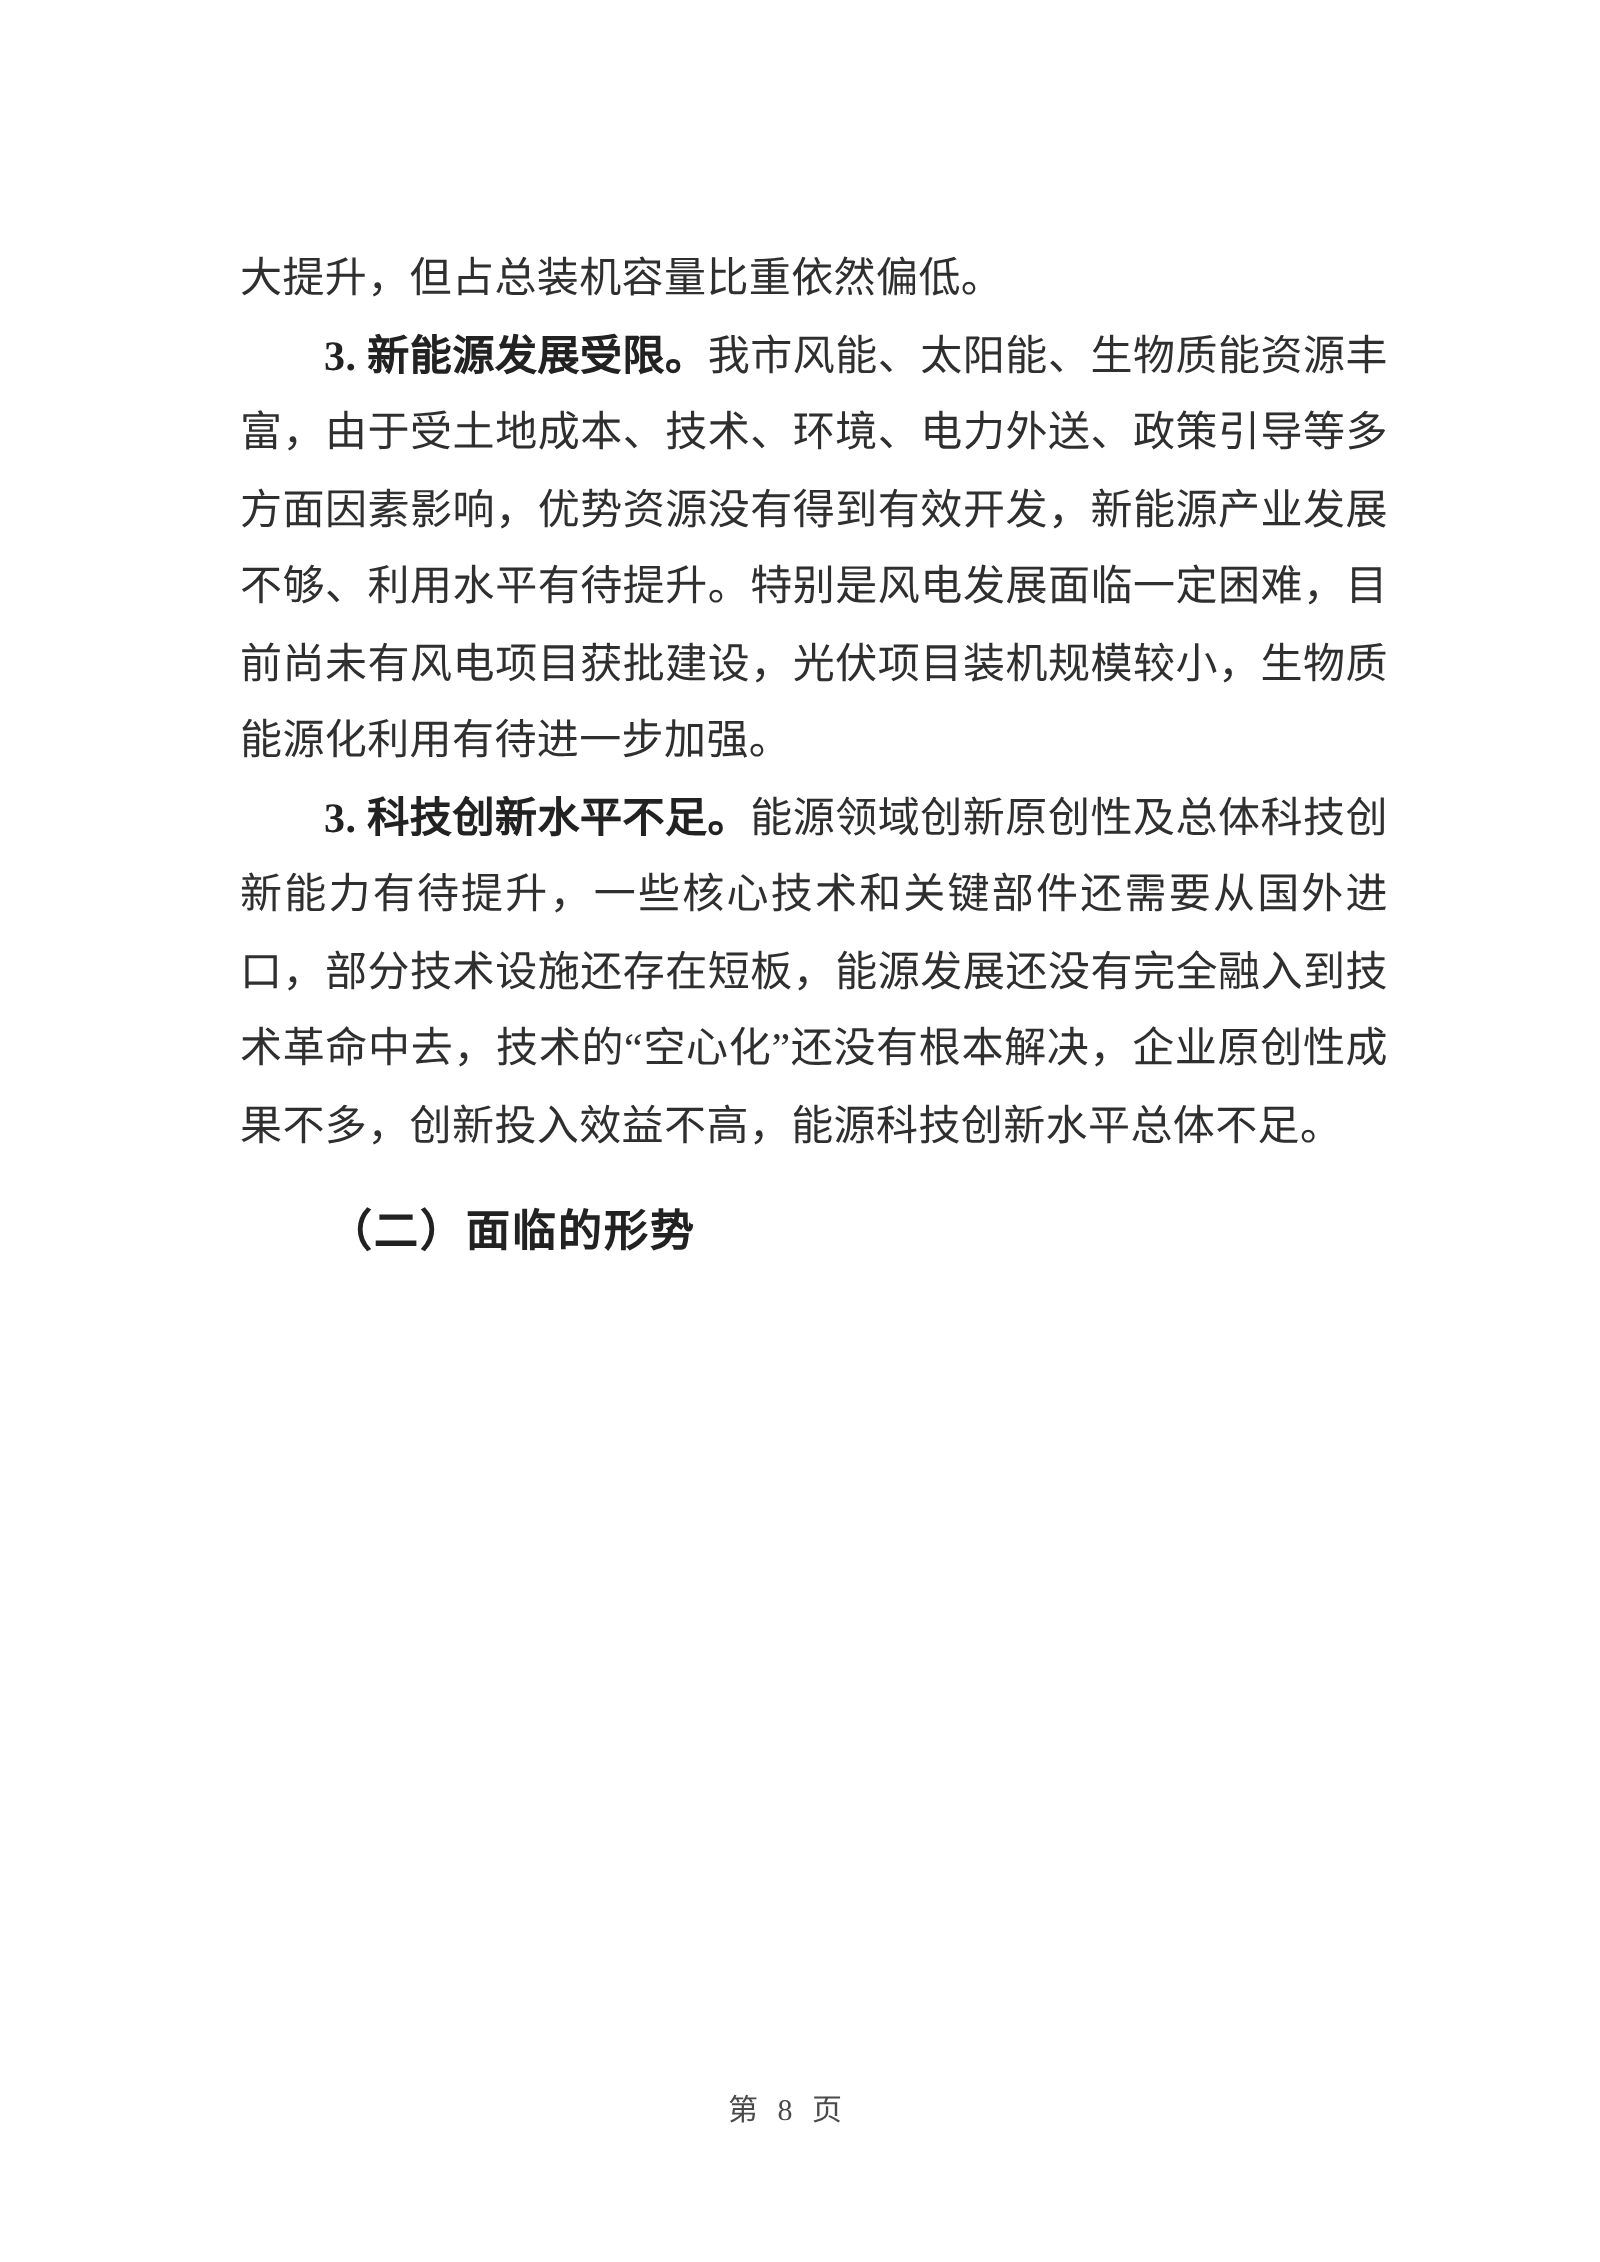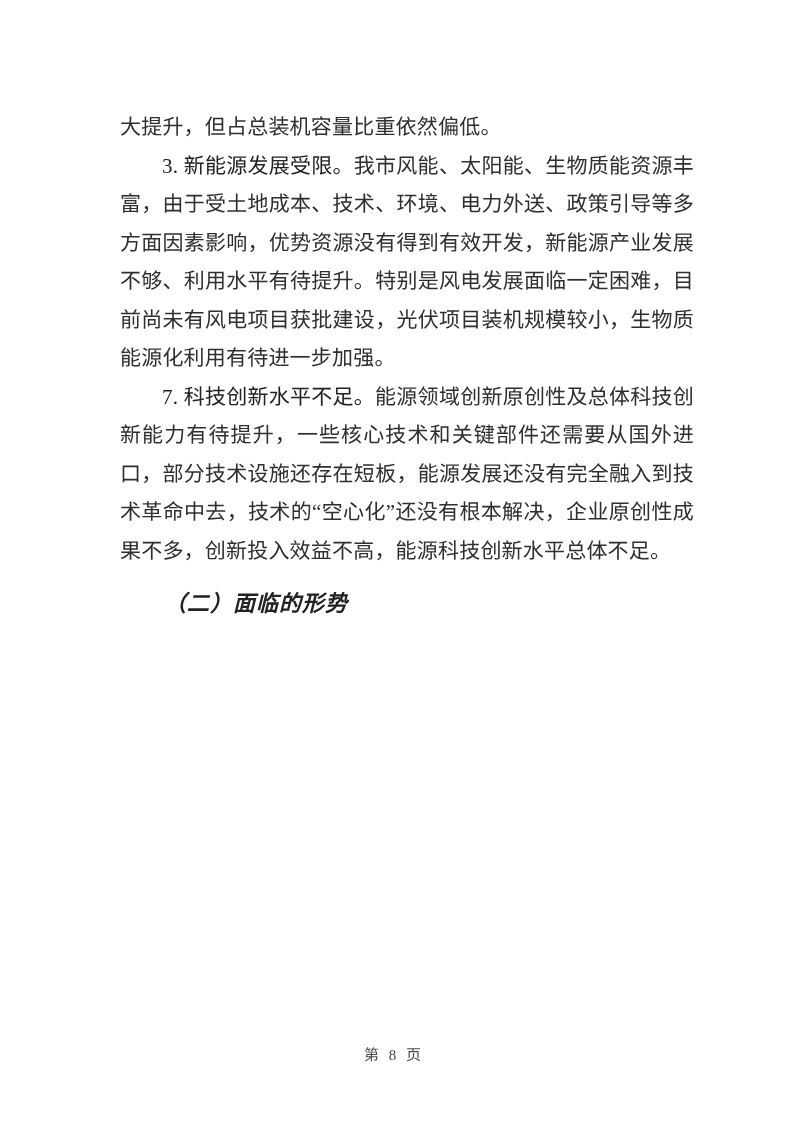--- a/index.html
+++ b/index.html
@@ -19,47 +19,46 @@
   .page {
     position: relative;
     width: 800px;
     height: 1131px;
     background: #ffffff;
     overflow: hidden;
   }
   .content {
     position: absolute;
     left: 120px;
-    top: 108px;
+    top: 120px;
     width: 574px;
   }
   .para {
     margin: 0;
     font-size: 21px;
     line-height: 38.5px;
     text-align: justify;
     letter-spacing: 0.2px;
     color: #2f2f2f;
   }
   .indent {
     text-indent: 2em;
   }
   .lead {
-    font-weight: 400;
+    font-weight: 700;
     color: #222222;
   }
   .heading {
     margin: 15px 0 23px 0;
     font-size: 22px;
     font-weight: 700;
     line-height: 38px;
     text-indent: 2em;
     color: #222222;
     letter-spacing: 1px;
-    font-style: italic;
   }
   .footer {
     position: absolute;
     left: 0;
     right: 12px;
     top: 1043px;
     text-align: center;
   }
   .footer span {
     font-size: 15px;
@@ -70,21 +69,21 @@
 </head>
 <body>
 
 <div class="page">
   <main class="content">
 
     <p class="para">大提升，但占总装机容量比重依然偏低。</p>
 
     <p class="para indent"><span class="lead">3. 新能源发展受限。</span><span>我市风能、太阳能、生物质能资源丰富，由于受土地成本、技术、环境、电力外送、政策引导等多方面因素影响，优势资源没有得到有效开发，新能源产业发展不够、利用水平有待提升。特别是风电发展面临一定困难，目前尚未有风电项目获批建设，光伏项目装机规模较小，生物质能源化利用有待进一步加强。</span></p>
 
-    <p class="para indent"><span class="lead">7. 科技创新水平不足。</span><span>能源领域创新原创性及总体科技创新能力有待提升，一些核心技术和关键部件还需要从国外进口，部分技术设施还存在短板，能源发展还没有完全融入到技术革命中去，技术的“空心化”还没有根本解决，企业原创性成果不多，创新投入效益不高，能源科技创新水平总体不足。</span></p>
+    <p class="para indent"><span class="lead">3. 科技创新水平不足。</span><span>能源领域创新原创性及总体科技创新能力有待提升，一些核心技术和关键部件还需要从国外进口，部分技术设施还存在短板，能源发展还没有完全融入到技术革命中去，技术的“空心化”还没有根本解决，企业原创性成果不多，创新投入效益不高，能源科技创新水平总体不足。</span></p>
 
     <h2 class="heading">（二）面临的形势</h2>
 
 
 
   </main>
 
   <div class="footer">
     <span>第 8 页</span>
   </div>

